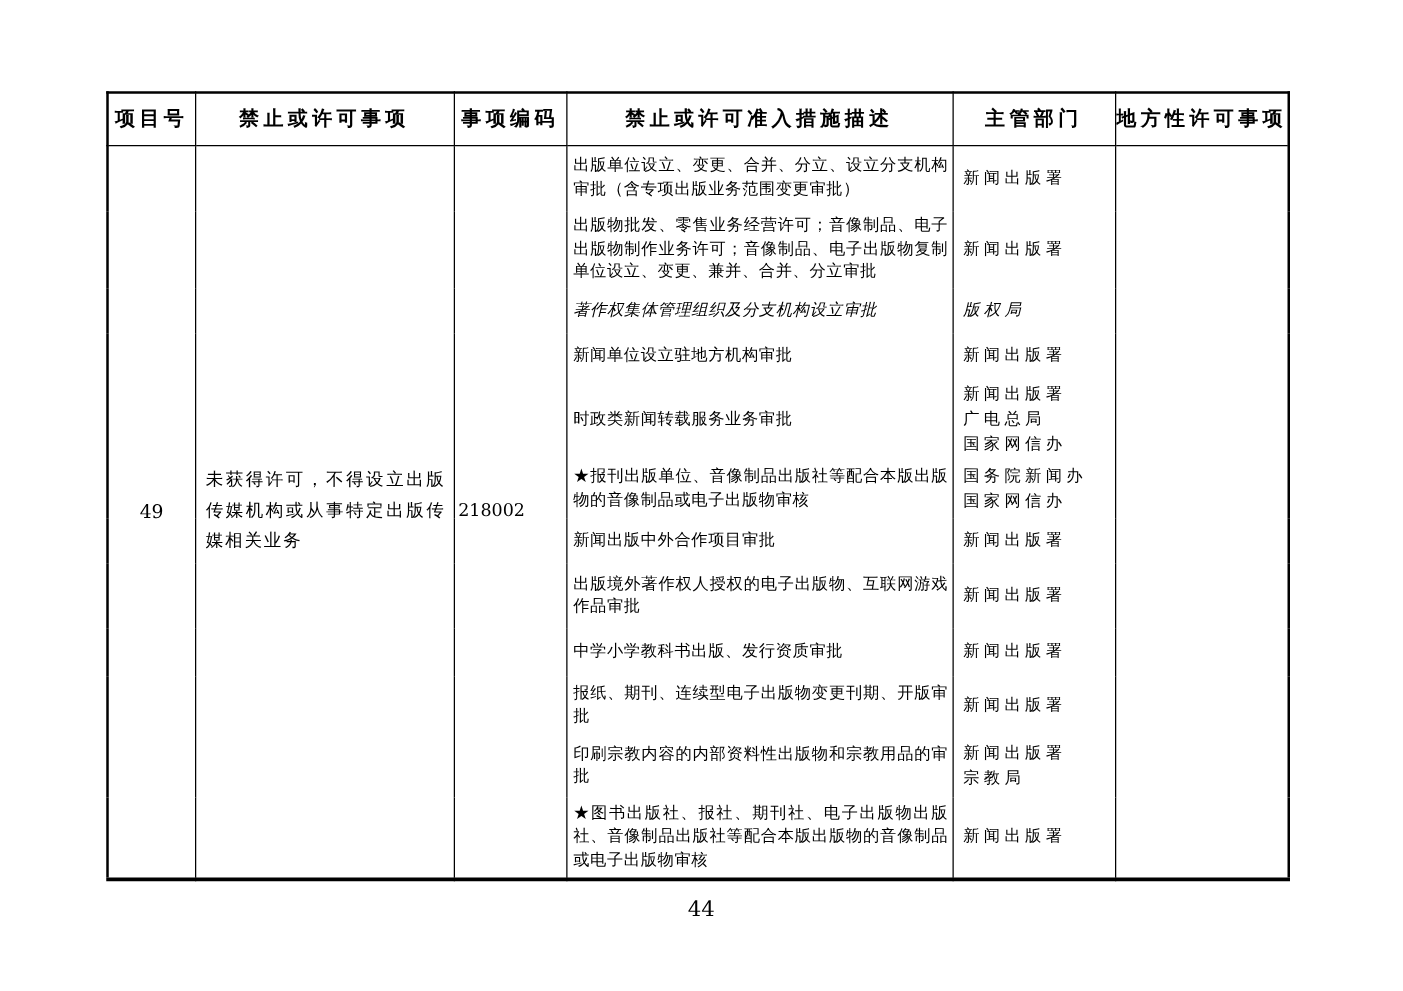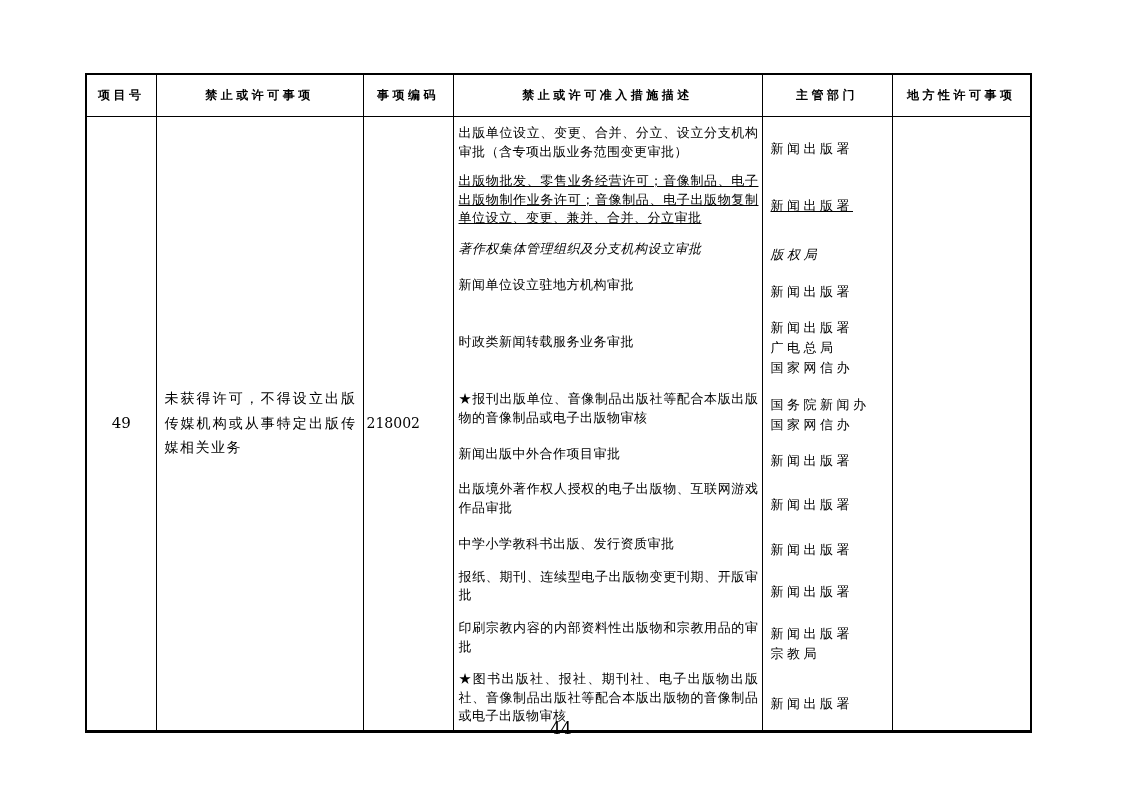--- a/index.html
+++ b/index.html
@@ -32,21 +32,21 @@
     border: 1px solid #000;
     padding: 0;
     font-weight: normal;
     font-size: 13px;
     box-sizing: border-box;
     overflow: hidden;
   }
   .lic-table th {
     height: 42px;
     font-weight: bold;
-    font-size: 12px;
+    font-size: 16px;
     letter-spacing: 3.5px;
     text-align: center;
     vertical-align: middle;
     white-space: nowrap;
   }
   
   td.item-id-cell {
     text-align: center;
     vertical-align: middle;
     font-size: 15px;
@@ -74,28 +74,28 @@
     border-bottom: none;
     vertical-align: middle;
   }
   td.measure-cell {
     padding: 2px 3px 2px 5px;
     line-height: 1.45;
     letter-spacing: 0.5px;
     text-align: justify;
   }
   td.dept-cell {
-    padding: 14px 2px 2px 8px;
+    padding: 2px 2px 2px 8px;
     line-height: 1.55;
     letter-spacing: 3.5px;
     white-space: pre-line;
   }
   
   tr.r1  { height: 53px; }
-  tr.r2  { height: 62px; text-decoration: underline; }
+  tr.r2  { height: 62px; }
   tr.r3  { height: 36px; font-style: italic; }
   tr.r4  { height: 37px; }
   tr.r5  { height: 60px; }
   tr.r6  { height: 47px; }
   tr.r7  { height: 36px; }
   tr.r8  { height: 52px; margin-left: 12px; }
   tr.r9  { height: 38px; margin-left: 22px; }
   tr.r10 { height: 47px; }
   tr.r11 { height: 50px; }
   tr.r12 { height: 65px; }

